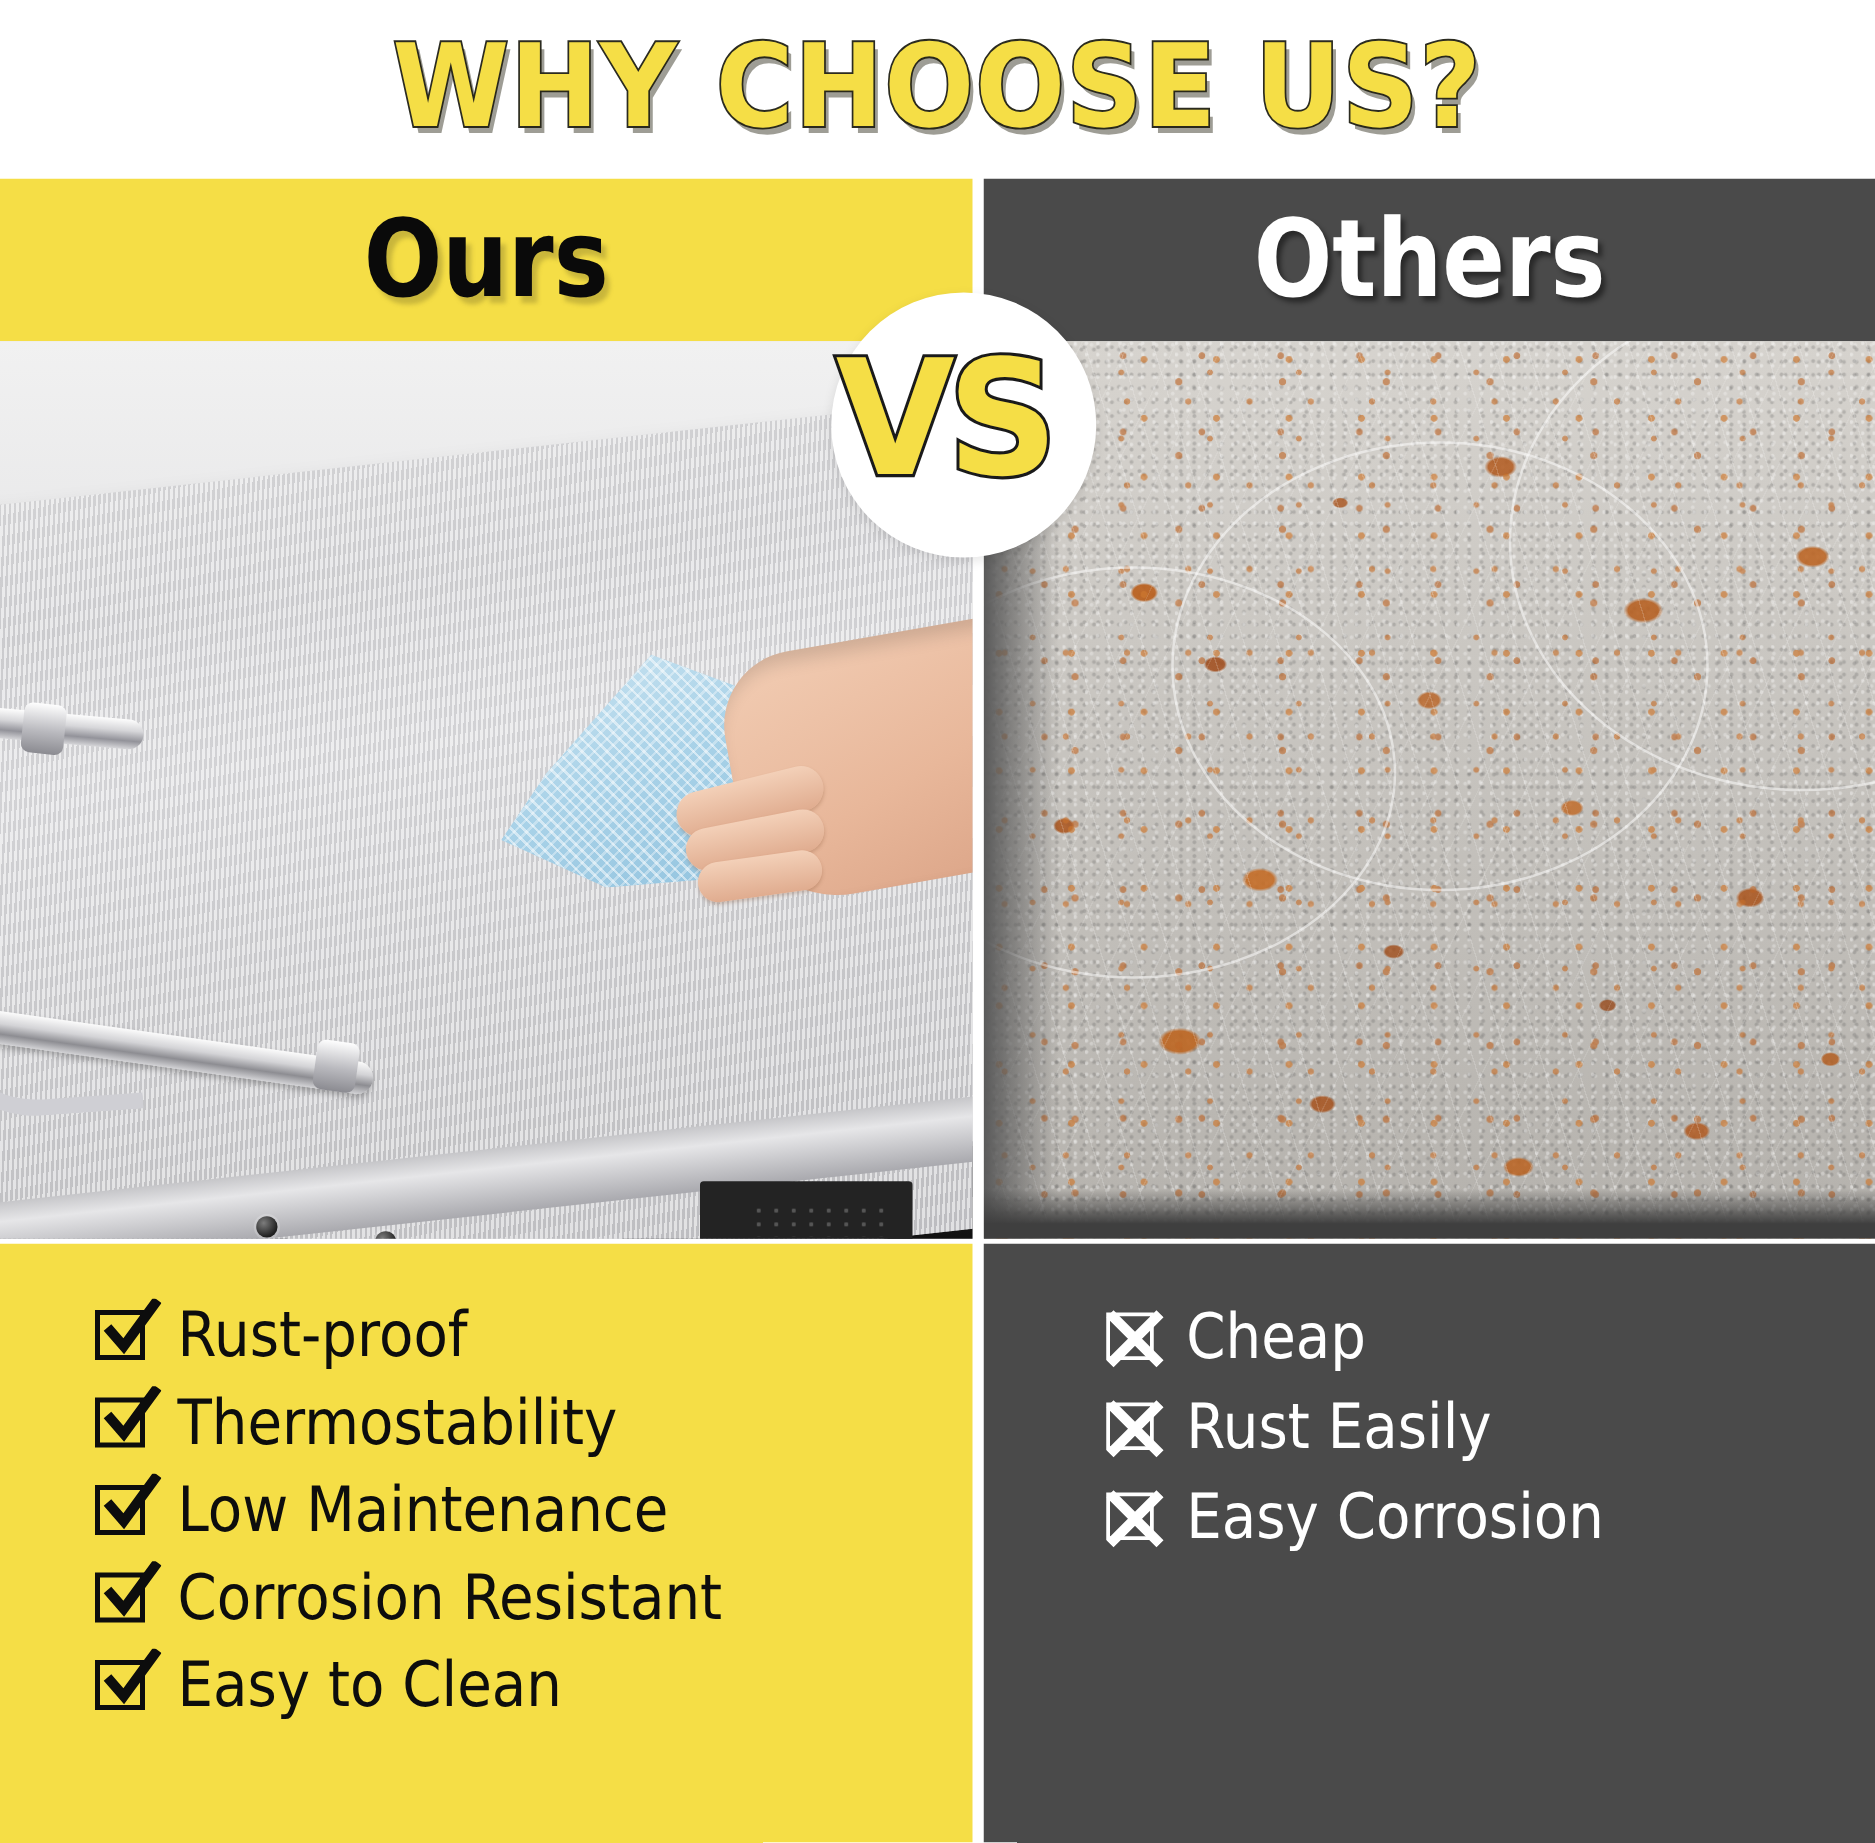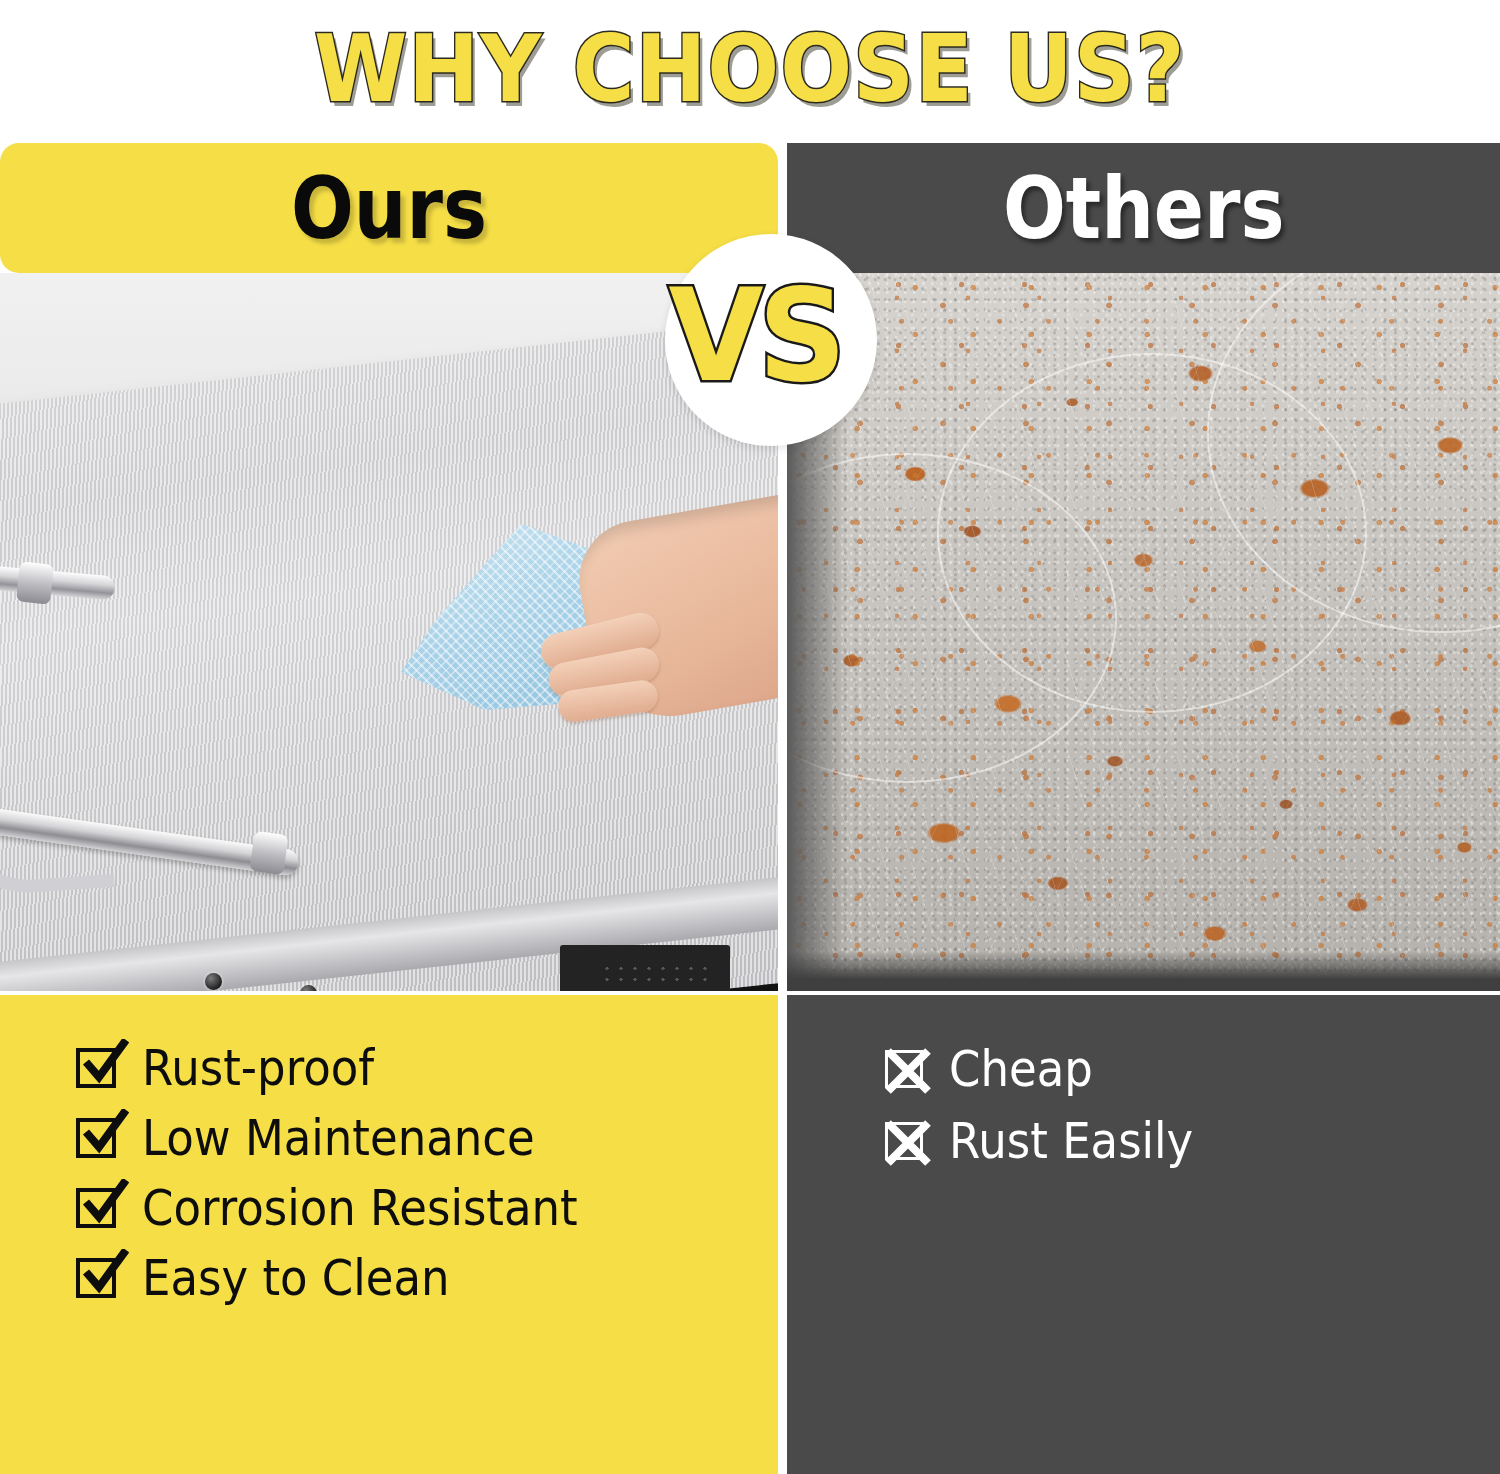--- a/index.html
+++ b/index.html
@@ -22,21 +22,21 @@
     color:#F5DE46;
     transform:scaleX(0.92);
     -webkit-text-stroke:3px #2b2b20;
     paint-order:stroke fill;
     text-shadow:4px 5px 0 rgba(40,38,20,.45);
     white-space:nowrap;
   }
 
   
   .bar{ position:absolute; top:143px; height:130px; display:flex; align-items:center; justify-content:center; }
-  .bar-ours{ left:0; width:778px; background:#F5DE46;border-radius:19px; }
+  .bar-ours{ left:0; width:778px; background:#F5DE46; }
   .bar-others{ left:787px; width:713px; background:#4A4A4A; }
   .bar-label{
     font-family:"DejaVu Sans", sans-serif;
     font-weight:700; font-size:86px; line-height:88px;
     transform:scaleX(0.86);
   }
   .bar-ours .bar-label{ color:#0a0a0a; text-shadow:5px 5px 4px rgba(120,110,40,.35); }
   .bar-others .bar-label{ color:#ffffff; text-shadow:4px 4px 5px rgba(0,0,0,.45); }
 
   
@@ -331,36 +331,44 @@
               </svg></span>
           </span>
           <span class="item-label">Rust-proof</span>
         </div>
         <div class="list-item">
           <span class="box box-check">
             <span class="tick"><svg viewBox="0 0 48 46" xmlns="http://www.w3.org/2000/svg">
                 <path d="M5 23 L18 38 L45 1" fill="none" stroke="#0d0d0d" stroke-width="8" stroke-linecap="butt" stroke-linejoin="miter"></path>
               </svg></span>
           </span>
-          <span class="item-label">Low Maintenance</span>
+          <span class="item-label">Thermostability</span>
         </div>
         <div class="list-item">
           <span class="box box-check">
             <span class="tick"><svg viewBox="0 0 48 46" xmlns="http://www.w3.org/2000/svg">
                 <path d="M5 23 L18 38 L45 1" fill="none" stroke="#0d0d0d" stroke-width="8" stroke-linecap="butt" stroke-linejoin="miter"></path>
               </svg></span>
           </span>
-          <span class="item-label">Corrosion Resistant</span>
+          <span class="item-label">Low Maintenance</span>
         </div>
         <div class="list-item">
           <span class="box box-check">
             <span class="tick"><svg viewBox="0 0 48 46" xmlns="http://www.w3.org/2000/svg">
                 <path d="M5 23 L18 38 L45 1" fill="none" stroke="#0d0d0d" stroke-width="8" stroke-linecap="butt" stroke-linejoin="miter"></path>
               </svg></span>
           </span>
+          <span class="item-label">Corrosion Resistant</span>
+        </div>
+        <div class="list-item">
+          <span class="box box-check">
+            <span class="tick"><svg viewBox="0 0 48 46" xmlns="http://www.w3.org/2000/svg">
+                <path d="M5 23 L18 38 L45 1" fill="none" stroke="#0d0d0d" stroke-width="8" stroke-linecap="butt" stroke-linejoin="miter"></path>
+              </svg></span>
+          </span>
           <span class="item-label">Easy to Clean</span>
         </div>
       </div>
   </div>
 
   <div class="panel panel-others">
     <div class="list" id="others-list">
         <div class="list-item">
           <span class="box box-x">
             <span class="cross"><svg viewBox="0 0 52 52" xmlns="http://www.w3.org/2000/svg">
@@ -370,16 +378,24 @@
           <span class="item-label">Cheap</span>
         </div>
         <div class="list-item">
           <span class="box box-x">
             <span class="cross"><svg viewBox="0 0 52 52" xmlns="http://www.w3.org/2000/svg">
                 <path d="M6 6 L46 46 M46 6 L6 46" fill="none" stroke="#ffffff" stroke-width="8" stroke-linecap="butt"></path>
               </svg></span>
           </span>
           <span class="item-label">Rust Easily</span>
         </div>
+        <div class="list-item">
+          <span class="box box-x">
+            <span class="cross"><svg viewBox="0 0 52 52" xmlns="http://www.w3.org/2000/svg">
+                <path d="M6 6 L46 46 M46 6 L6 46" fill="none" stroke="#ffffff" stroke-width="8" stroke-linecap="butt"></path>
+              </svg></span>
+          </span>
+          <span class="item-label">Easy Corrosion</span>
+        </div>
       </div>
   </div>
 
 </div>
 
 </body></html>

